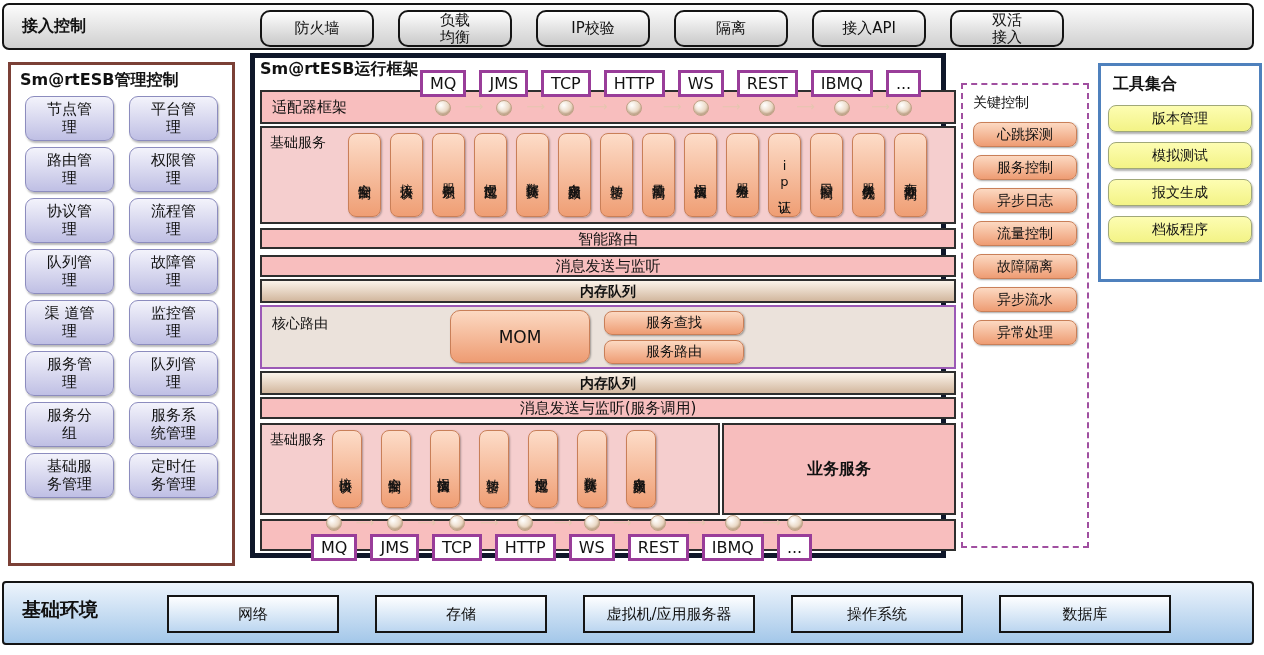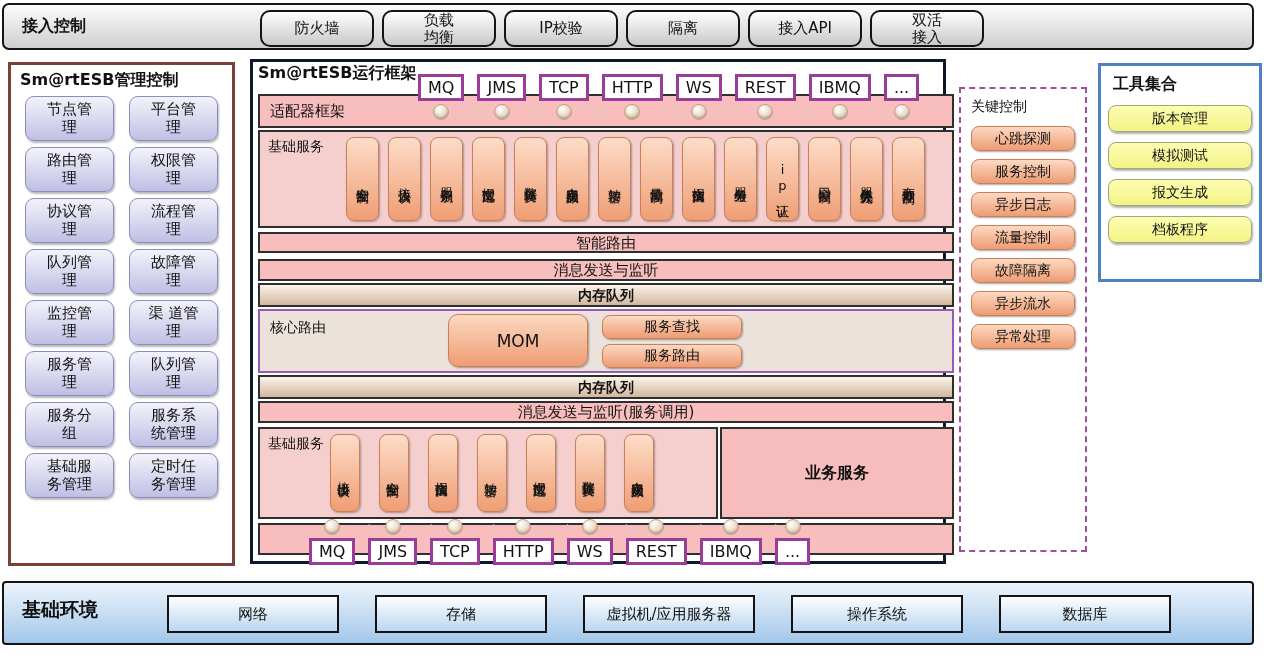--- a/index.html
+++ b/index.html
@@ -4,36 +4,36 @@
 <style>
   * { box-sizing: border-box; margin: 0; padding: 0; }
   html,body { width:1264px; height:655px; background:#fff; font-family:"DejaVu Sans","Liberation Sans",sans-serif; color:#111; }
   .canvas { position:relative; width:1264px; height:655px; overflow:hidden; background:#fff; }
   button { font-family:inherit; color:#111; cursor:default; }
 
   
   .topbar { position:absolute; left:2px; top:3px; width:1252px; height:47px; border:2px solid #141414; border-radius:7px;
             background:linear-gradient(#FCFCFC,#cfcfcf); }
   .topbar-title { position:absolute; left:18px; top:11px; font-size:16px; font-weight:bold; }
-  .topbar-buttons { position:absolute; left:256px; top:5px; display:flex; gap:8px; }
+  .topbar-buttons { position:absolute; left:256px; top:5px; display:flex; gap:24px; }
   .gray-btn { min-width:114px; height:37px; border:2px solid #141414; border-radius:10px;
               background:linear-gradient(#FEFEFE,#c9c9c9); font-size:15px; line-height:1.1;
               display:flex; align-items:center; justify-content:center; white-space:pre-line; text-align:center; padding:0 10px; }
 
   
   .mgmt-panel { position:absolute; left:8px; top:62px; width:227px; height:504px; border:3px solid #7B4036; background:#fff; }
   .mgmt-title { margin:5px 2px 5px 9px; font-size:16px; font-weight:bold; }
   .mgmt-grid { display:grid; grid-template-columns:89px 89px; gap:6px 15px; justify-content:center; }
   .lav-btn { width:89px; height:45px; border:1.5px solid #8C8CBE; border-radius:9px;
              background:linear-gradient(#F3F3FB,#BFBFE4); font-size:15px; line-height:1.15;
              display:flex; align-items:center; justify-content:center; text-align:center;
              padding:0 16px; box-shadow:1px 2px 2px rgba(0,0,0,.28); }
 
   
-  .runtime { position:absolute; left:250px; top:59px; width:696px; height:505px; border:3px solid #0f172a; background:#fff; }
+  .runtime { position:absolute; left:250px; top:53px; width:696px; height:505px; border:5px solid #0f172a; background:#fff; }
   .runtime-title { position:absolute; left:5px; top:1px; font-size:16px; font-weight:bold; }
 
   .proto-row { position:absolute; display:flex; gap:13px; z-index:3; }
   .proto-row.top { left:165px; top:12px; }
   .proto-row.bottom { left:56px; top:457px; }
   .proto-item { display:flex; flex-direction:column; align-items:center; position:relative; }
   .proto-box { background:#fff; border:3px solid #993D99; padding:1px 7px; font-size:16px; min-width:32px; text-align:center; }
   .dot { width:16px; height:16px; border-radius:50%; margin-top:3px;
          background:radial-gradient(circle at 35% 30%, #fff, #EBD9C6 55%, #C2A385);
          border:1px solid #BFA286; box-shadow:inset 0 -2px 2px rgba(150,120,90,.45); }
@@ -126,22 +126,22 @@
     <div class="mgmt-grid">
 
     <button class="lav-btn">节点管理</button>
         <button class="lav-btn">平台管理</button>
         <button class="lav-btn">路由管理</button>
         <button class="lav-btn">权限管理</button>
         <button class="lav-btn">协议管理</button>
         <button class="lav-btn">流程管理</button>
         <button class="lav-btn">队列管理</button>
         <button class="lav-btn">故障管理</button>
+        <button class="lav-btn">渠 道管理</button>
         <button class="lav-btn">监控管理</button>
-        <button class="lav-btn">渠 道管理</button>
         <button class="lav-btn">服务管理</button>
         <button class="lav-btn">队列管理</button>
         <button class="lav-btn">服务分组</button>
         <button class="lav-btn">服务系统管理</button>
         <button class="lav-btn">基础服务管理</button>
         <button class="lav-btn">定时任务管理</button>
       </div>
   </aside>
 
   <section class="runtime">

